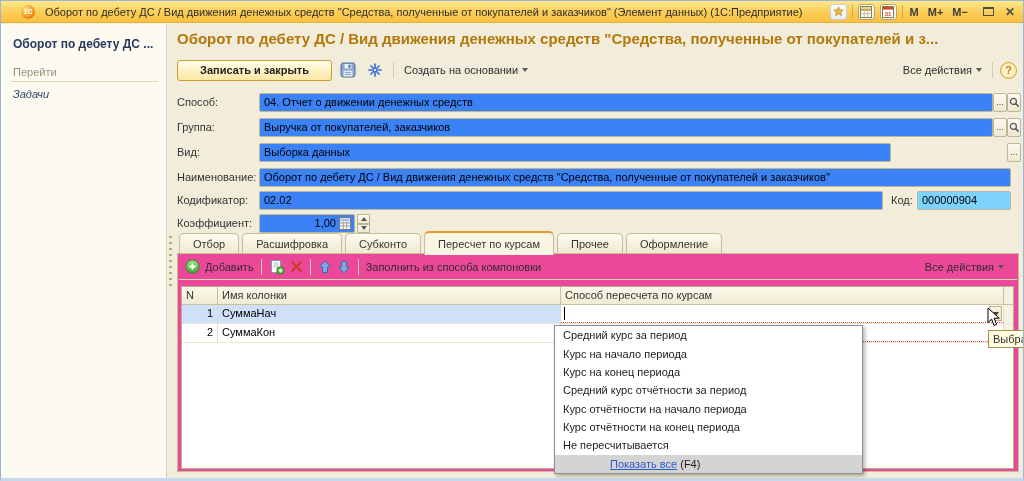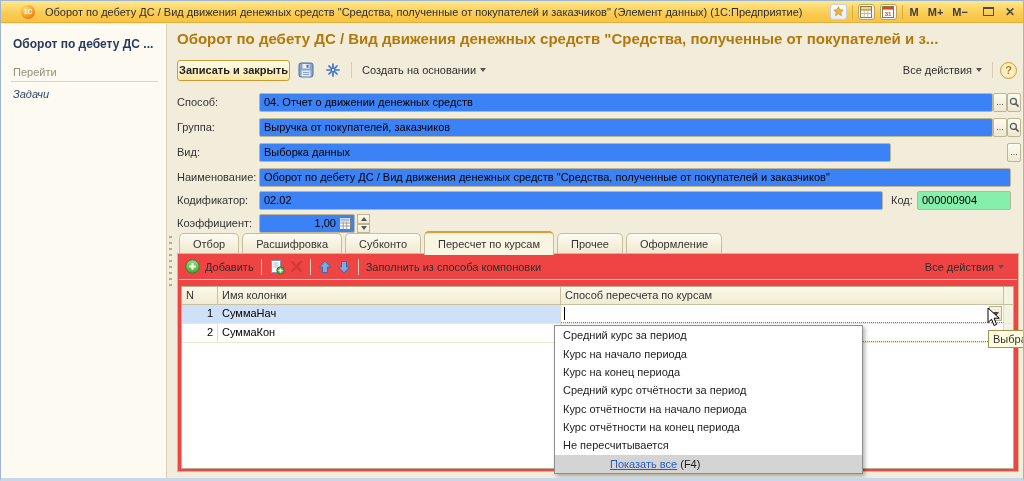--- a/index.html
+++ b/index.html
@@ -43,21 +43,21 @@
   .sb-rule { position: absolute; left: 10px; right: 8px; top: 57px; height: 1px; background: #ddd6b6; }
   .sb-link { position: absolute; left: 12px; top: 64px; font-size: 11px; color: #31466c; cursor: pointer; font-style: italic; }
   
   .heading {
     position: absolute; left: 176px; top: 29px; right: 8px; height: 20px;
     font-size: 15px; font-weight: bold; color: #b4780a; white-space: nowrap; overflow: hidden;
   }
   
   .cmdbar { position: absolute; left: 176px; right: 6px; top: 56px; height: 26px; display: flex; align-items: center; gap: 5px; }
   .btn-primary {
-    height: 21px; padding: 0 1px; border: 1px solid #d09b33; border-radius: 3px;
+    height: 21px; padding: 0 22px; border: 1px solid #d09b33; border-radius: 3px;
     background: linear-gradient(#fffce9,#fbe7a4); font-size: 11px; font-weight: bold; color: #222;
     display: flex; align-items: center;
   }
   .tbtn { width: 22px; height: 20px; display: flex; align-items: center; justify-content: center; border-radius: 2px; }
   .vsep { width: 1px; height: 16px; background: #d5cdab; margin: 0 2px; }
   .txtbtn { font-size: 11px; color: #2e2e2e; display: flex; align-items: center; gap: 4px; padding: 0 3px; }
   .caret-down { width: 0; height: 0; border-left: 3px solid transparent; border-right: 3px solid transparent; border-top: 4px solid #555; }
   .spacer { flex: 1; }
   .helpbtn {
     width: 17px; height: 17px; border-radius: 50%; border: 1px solid #cf9c35;
@@ -93,21 +93,21 @@
   }
   .tab.active {
     height: 24px; background: #f9f5e3; border-top: 2px solid #e59a2f; position: relative; z-index: 3;
     margin-bottom: -1px;
   }
   .grip { position: absolute; left: 168px; top: 235px; width: 3px; height: 54px;
     background: repeating-linear-gradient(180deg,#b3ac8c 0 2px,transparent 2px 6px); }
   
   .panel {
     position: absolute; left: 176px; top: 252px; width: 842px; height: 219px;
-    background: #ef4444; border: 1px solid #c6bd9a; z-index: 2;
+    background: #ec4899; border: 1px solid #c6bd9a; z-index: 2;
   }
   .gtoolbar {
     position: absolute; left: 1px; right: 1px; top: 0; height: 26px;
     display: flex; align-items: center; gap: 5px; padding: 0 6px;
     border-bottom: 1px solid #ddd6b4;
   }
   .gt-label { font-size: 11px; color: #2e2e2e; }
   
   .grid {
     position: absolute; left: 3px; top: 32px; width: 833px; height: 183px;
@@ -259,21 +259,21 @@
   <div class="flabel" style="top:142px;">Вид:</div>
   <div class="finput" style="left:258px; top:142px; width:632px;">Выборка данных</div>
   <div class="fbtn" style="left:1006px; top:142px;">...</div>
 
   <div class="flabel" style="top:167px;">Наименование:</div>
   <div class="finput" style="left:258px; top:167px; width:752px;">Оборот по дебету ДС / Вид движения денежных средств "Средства, полученные от покупателей и заказчиков"</div>
 
   <div class="flabel" style="top:190px;">Кодификатор:</div>
   <div class="finput" style="left:258px; top:190px; width:624px;">02.02</div>
   <div class="flabel" style="left:890px; top:190px;text-align:right;">Код:</div>
-  <div class="finput" style="left:916px; top:190px; width:94px; background:#86efac;">000000904</div>
+  <div class="finput" style="left:916px; top:190px; width:94px; background:#7dd3fc;">000000904</div>
 
   <div class="flabel" style="top:213px;">Коэффициент:</div>
   <div class="finput" style="left:258px; top:213px; width:96px; text-align:right; padding-right:18px;">1,00</div>
   <div class="calcicon" style="left:338px; top:216px;">
     <svg width="12" height="13" viewBox="0 0 12 13">
         <rect x="0.5" y="0.5" width="11" height="12" fill="#fff" stroke="#777"></rect>
         <rect x="1.5" y="1.5" width="9" height="3" fill="#a9c0de"></rect>
         <line x1="0.5" y1="6" x2="11.5" y2="6" stroke="#999"></line>
         <line x1="0.5" y1="9" x2="11.5" y2="9" stroke="#999"></line>
         <line x1="4.2" y1="5" x2="4.2" y2="12.5" stroke="#999"></line>

